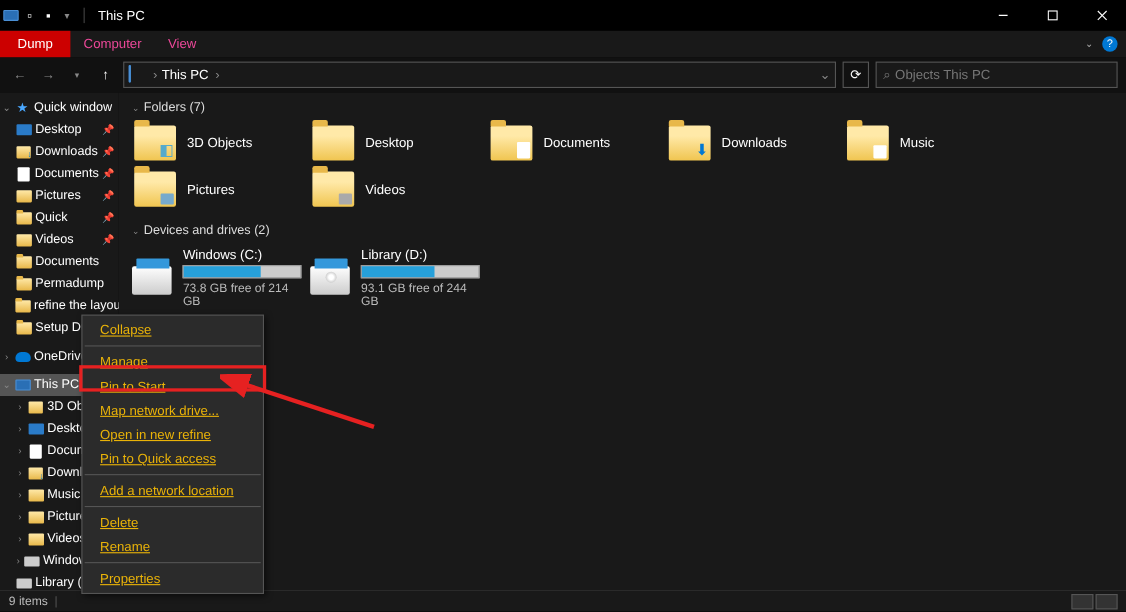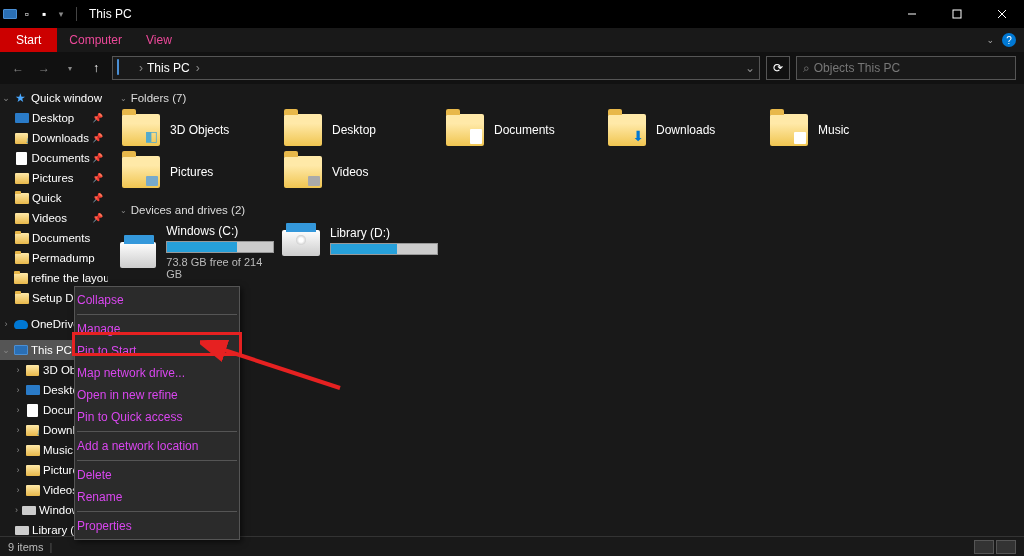--- a/index.html
+++ b/index.html
@@ -89,21 +89,21 @@
 .drive-bar-fill { height: 100%; background: #26a0da; }
 .drive-free { font-size: 11px; color: #bbb; }
 
 
 .statusbar { height: 20px; background: #191919; border-top: 1px solid #333; display: flex; align-items: center; padding: 0 8px; font-size: 11px; color: #bbb; }
 .statusbar-right { margin-left: auto; display: flex; gap: 2px; }
 .view-toggle { width: 20px; height: 14px; border: 1px solid #555; background: #333; }
 
 
 .ctxmenu { position: absolute; left: 74px; top: 286px; width: 166px; background: #2b2b2b; border: 1px solid #555; box-shadow: 2px 2px 6px rgba(0,0,0,.6); padding: 2px 0; z-index: 10; }
-.ctx-item { padding: 4px 2px; font-size: 12px; color: #d946ef; }
+.ctx-item { padding: 4px 16px; font-size: 12px; color: #eab308; text-decoration: underline; }
 .ctx-sep { height: 1px; background: #555; margin: 3px 2px; }
 
 
 .highlight { position: absolute; left: 72px; top: 332px; width: 170px; height: 24px; border: 3px solid #e62121; z-index: 20; pointer-events: none; }
 .arrow-annot { position: absolute; left: 200px; top: 340px; z-index: 20; pointer-events: none; }
 </style>
 </head>
 <body>
 
 <div class="titlebar">
@@ -131,21 +131,21 @@
     <div class="winbtn">
         <svg width="10" height="10">
           <line x1="1" y1="1" x2="9" y2="9" stroke="#fff"></line>
           <line x1="9" y1="1" x2="1" y2="9" stroke="#fff"></line>
         </svg>
       </div>
   </div>
 </div>
 
 <div class="ribbon">
-  <div class="tab-file">Start</div>
+  <div class="tab-file">Dump</div>
   <div class="tab">Computer</div>
   <div class="tab">View</div>
   <div class="ribbon-right">
     <span style="font-size:9px;color:#aaa;">⌄</span>
     <span class="help-circle">?</span>
   </div>
 </div>
 
 <div class="navbar">
   <div class="navbtn">←</div>
@@ -386,20 +386,21 @@
         </div>
       </div>
       <div class="drive-item">
         <div class="drive-row">
           <div class="drive-big disc"></div>
           <div class="drive-info">
             <span class="drive-name">Library (D:)</span>
             <div class="drive-bar">
                 <div class="drive-bar-fill" style="width:62%"></div>
               </div>
+            <span class="drive-free">93.1 GB free of 244 GB</span>
           </div>
         </div>
       </div>
     </div>
   </div>
 </div>
 
 <div class="statusbar">
   <span>9 items</span>
   <span style="margin-left:6px;color:#555;">|</span>

